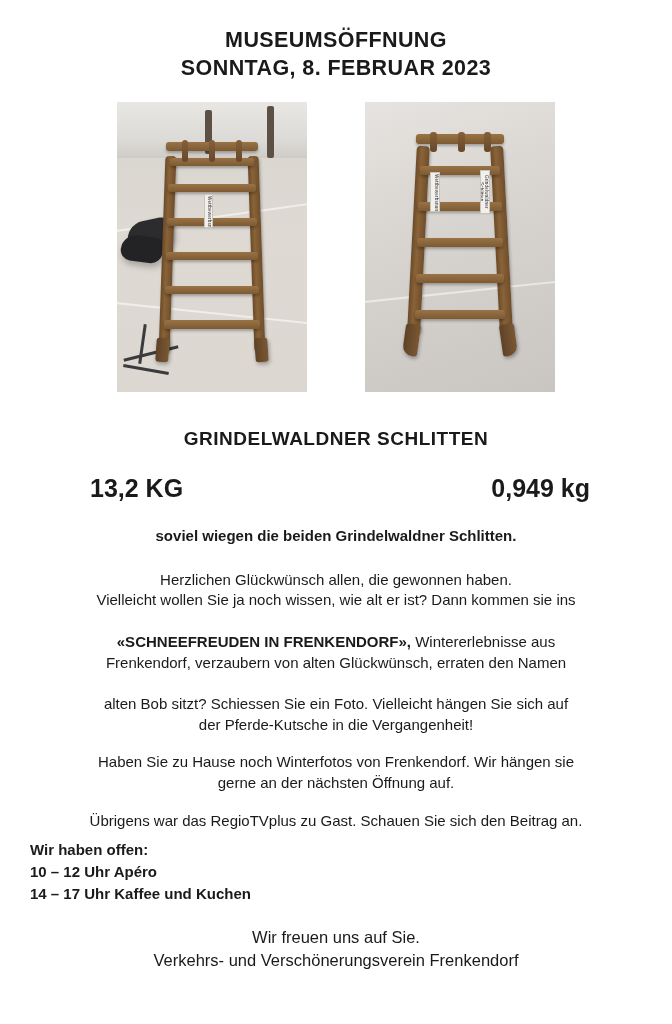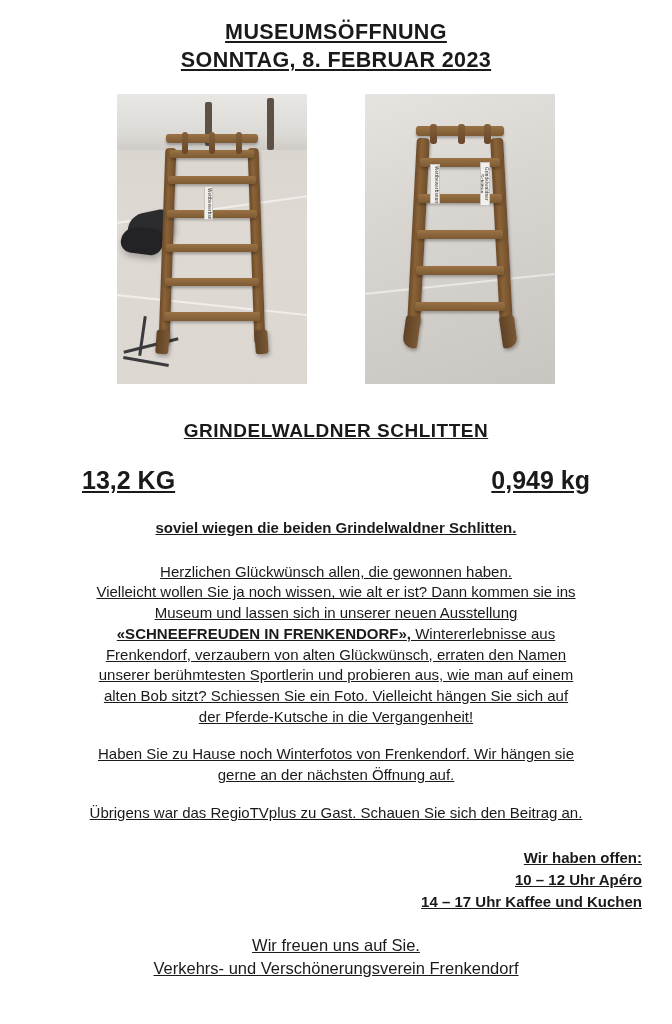--- a/index.html
+++ b/index.html
@@ -12,22 +12,21 @@
     background: #ffffff;
     font-family: "Liberation Sans", sans-serif;
     color: #1a1a1a;
     overflow: hidden;
   }
   .page {
     width: 672px;
     height: 1024px;
     position: relative;
     box-sizing: border-box;
-    padding: 18px 30px 8px 30px;
-    text-decoration: underline;
+    padding: 26px 30px 8px 30px;
   }
 
   
   .headline {
     text-align: center;
     font-weight: bold;
     font-size: 21.5px;
     line-height: 1.32;
     letter-spacing: 0.4px;
   }
@@ -178,21 +177,21 @@
     letter-spacing: 0.5px;
   }
 
   .weights {
     margin-top: 24px;
     display: flex;
     justify-content: space-between;
     padding: 0 52px;
     font-weight: bold;
   }
-  .weight-a { font-size: 25px; }
+  .weight-a { font-size: 25px; margin-left: 8px; }
   .weight-b { font-size: 25px; margin-left: 44px; }
 
   .soviel {
     margin-top: 24px;
     text-align: center;
     font-weight: bold;
     font-size: 15px;
   }
 
   .body-block {
@@ -200,22 +199,22 @@
     text-align: center;
     font-size: 15px;
     line-height: 1.38;
     padding: 0 26px;
   }
   .body-block p { margin: 0; }
   .body-block .gap { height: 17px; }
   .strong { font-weight: bold; }
 
   .opening {
-    margin-top: 24px;
-    text-align: right;
+    margin-top: 8px;
+    text-align: left;
     font-weight: bold;
     font-size: 15px;
     line-height: 1.45;
   }
 
   .closing {
     margin-top: 21px;
     text-align: center;
     font-size: 16.5px;
     line-height: 1.42;
@@ -305,24 +304,24 @@
   <div class="weights">
     <div class="weight-a">13,2 KG</div>
     <div class="weight-b">0,949 kg</div>
   </div>
   <div class="soviel">soviel wiegen die beiden Grindelwaldner Schlitten.</div>
 
   <div class="body-block">
     <p>
       <span>Herzlichen Glückwünsch allen, die gewonnen haben.</span><br>
       <span>Vielleicht wollen Sie ja noch wissen, wie alt er ist? Dann kommen sie ins</span><br>
-      <span>Museum und lassen sich in unserer neuen Ausstellung</span><br>
+      <br>
       <span class="strong">«SCHNEEFREUDEN IN FRENKENDORF»,</span><span> Wintererlebnisse aus</span><br>
       <span>Frenkendorf, verzaubern von alten Glückwünsch, erraten den Namen</span><br>
-      <span>unserer berühmtesten Sportlerin und probieren aus, wie man auf einem</span><br>
+      <br>
       <span>alten Bob sitzt? Schiessen Sie ein Foto. Vielleicht hängen Sie sich auf</span><br>
       <span>der Pferde-Kutsche in die Vergangenheit!</span>
     </p>
     <div class="gap"></div>
     <p>
       <span>Haben Sie zu Hause noch Winterfotos von Frenkendorf. Wir hängen sie</span><br>
       <span>gerne an der nächsten Öffnung auf.</span>
     </p>
     <div class="gap"></div>
     <p>

